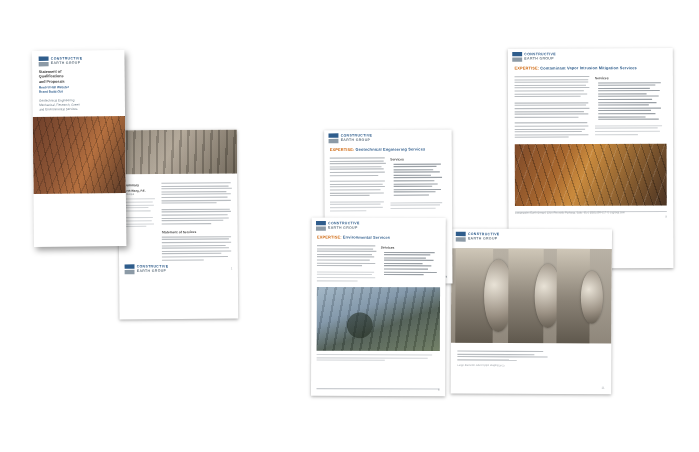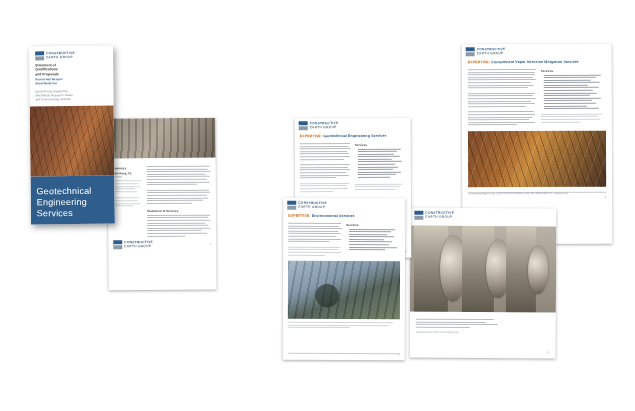--- a/index.html
+++ b/index.html
@@ -509,21 +509,16 @@
       <div class="cover-sub" style="white-space:pre-line;">Statement of
 Qualifications
 and Proposals</div>
       <div class="cover-sub2" style="white-space:pre-line;color:#2f5d8c;font-weight:bold;">Record Hall Webster
 Brand Build-Out</div>
       <div class="cover-meta" style="white-space:pre-line;margin-top:3px;">Geotechnical Engineering
 Mechanical, Research, Green
 and Environmental Services</div>
     </div>
     <div class="cover-photo"></div>
-    <div class="cover-band">
-      <h1 style="white-space:pre-line;">Geotechnical
-Engineering
-Services</h1>
-    </div>
 
   </div>
 
 </div>
 
 </body></html>

